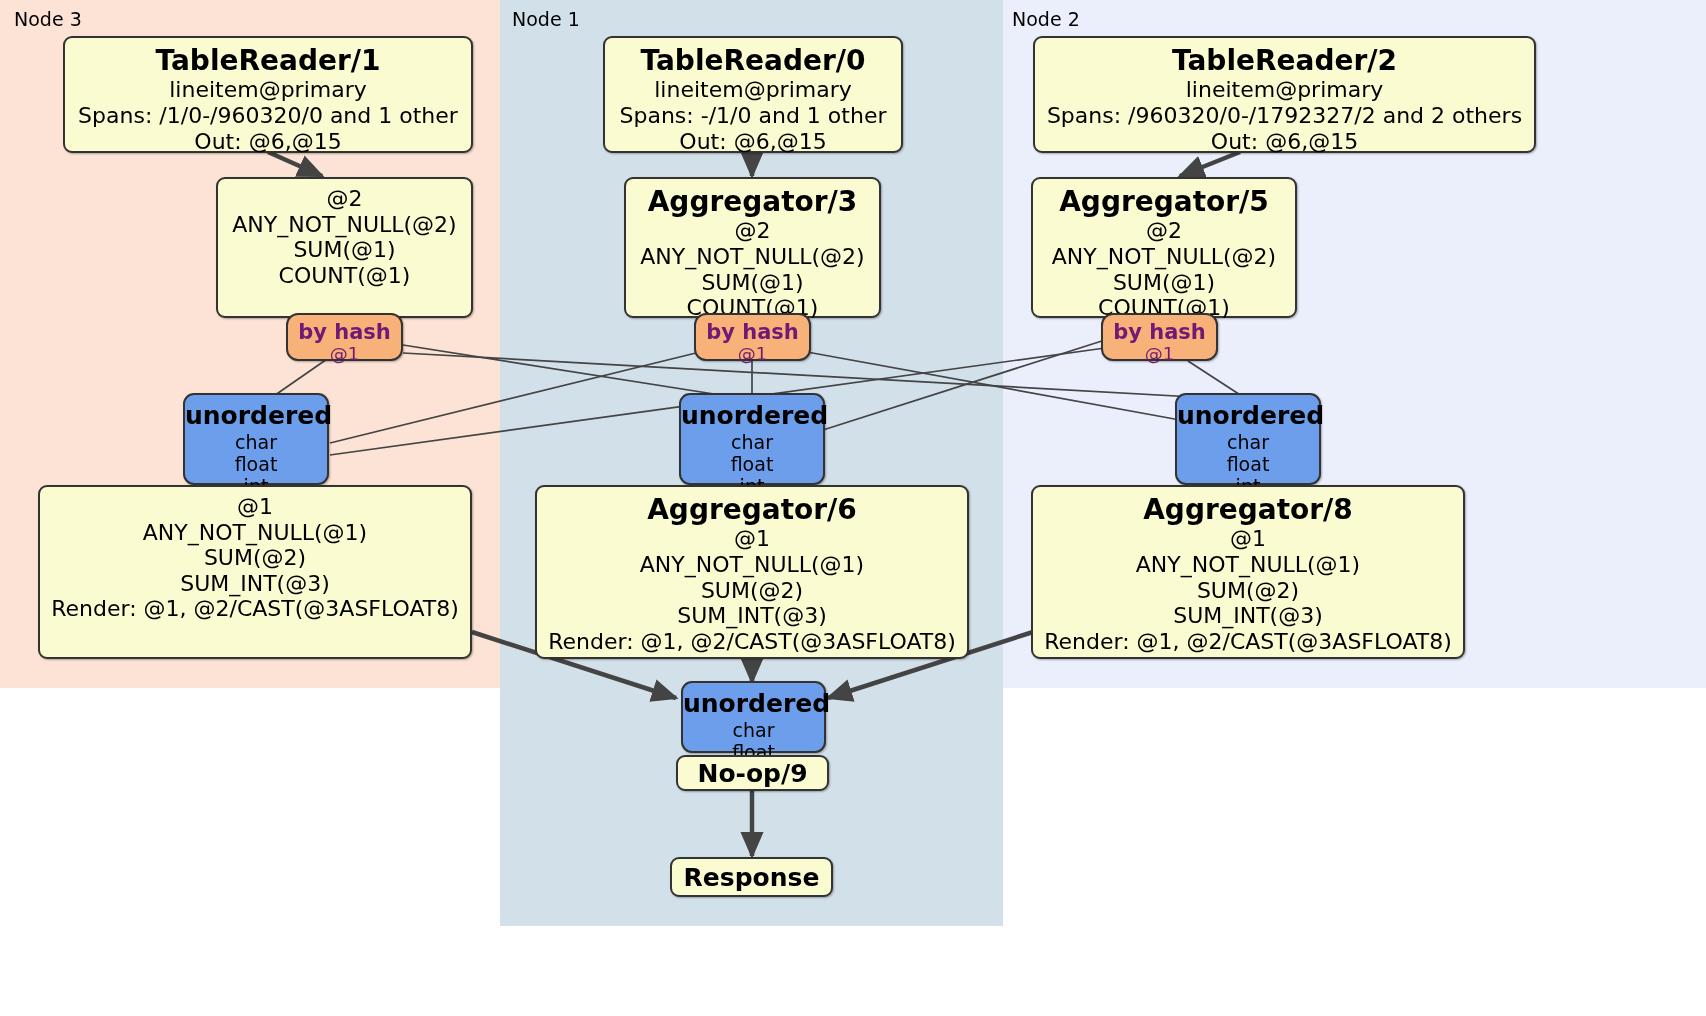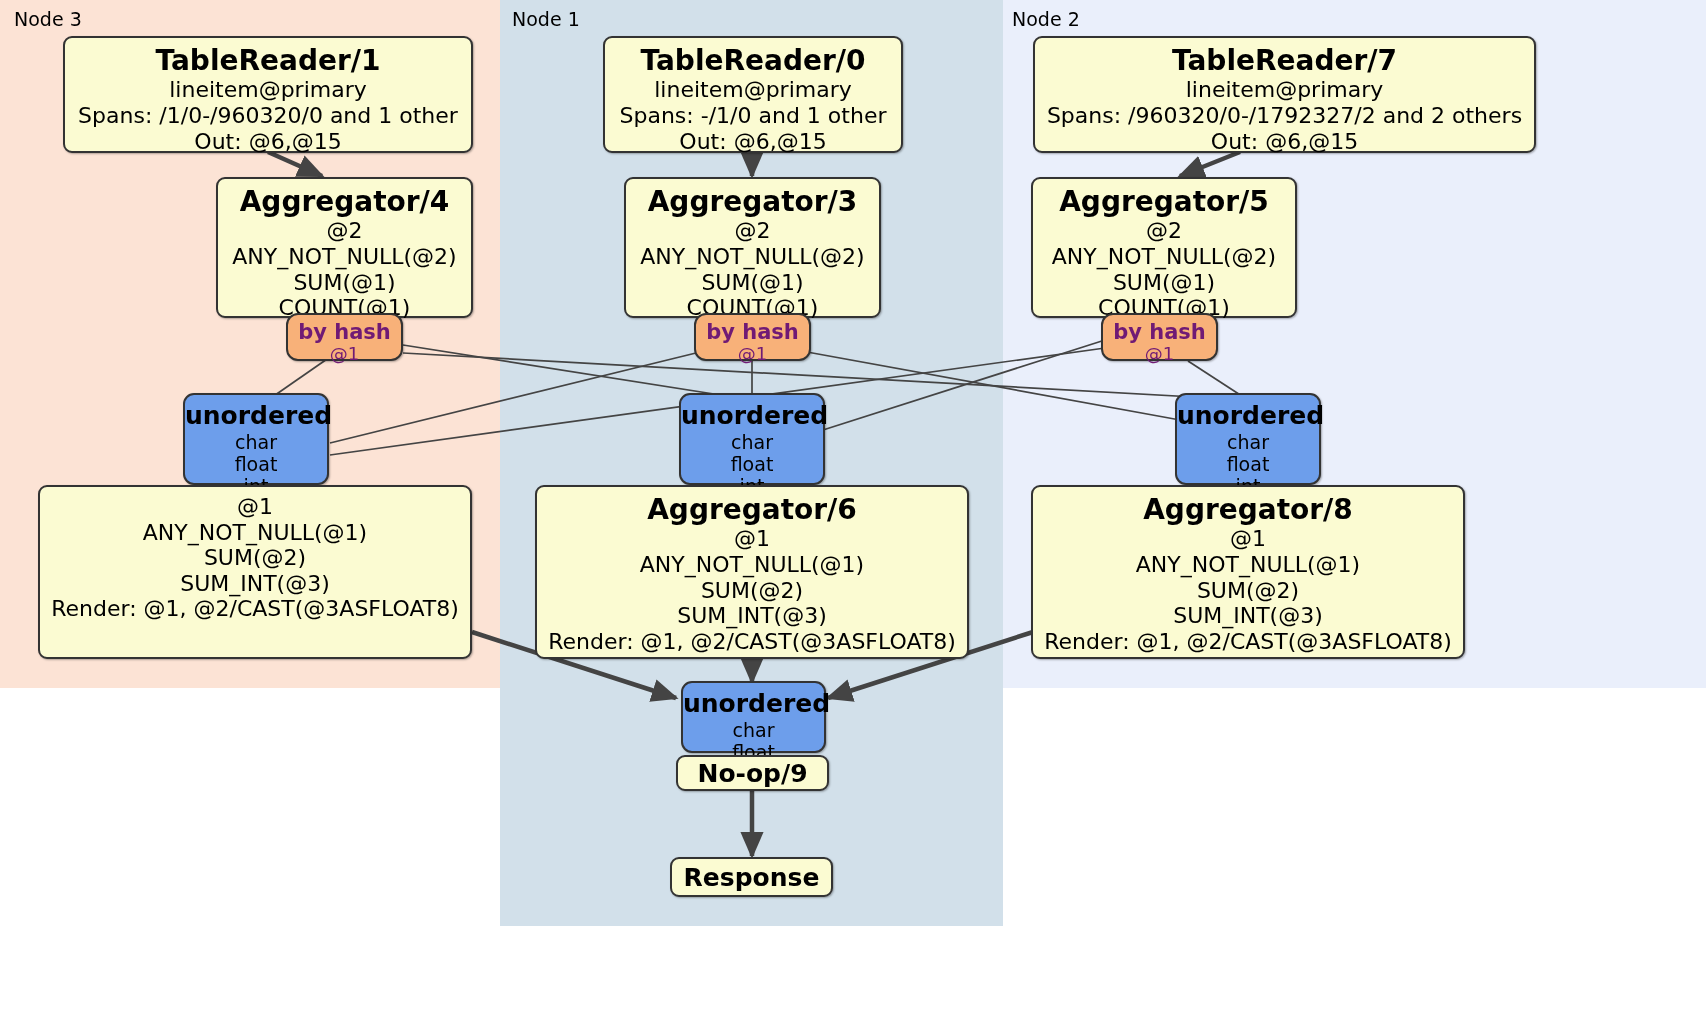--- a/index.html
+++ b/index.html
@@ -199,28 +199,27 @@
   </div>
 
   <div class="proc" style="left:603px; top:36px; width:300px; height:117px;">
     <div class="title">TableReader/0</div>
     <div class="line">lineitem@primary</div>
     <div class="line">Spans: -/1/0 and 1 other</div>
     <div class="line">Out: @6,@15</div>
   </div>
 
   <div class="proc" style="left:1033px; top:36px; width:503px; height:117px;">
-    <div class="title">TableReader/7</div>
+    <div class="title">TableReader/2</div>
     <div class="line">lineitem@primary</div>
     <div class="line">Spans: /960320/0-/1792327/2 and 2 others</div>
     <div class="line">Out: @6,@15</div>
   </div>
 
   <div class="proc" style="left:216px; top:177px; width:257px; height:141px;">
-    <div class="title">Aggregator/4</div>
     <div class="line">@2</div>
     <div class="line">ANY_NOT_NULL(@2)</div>
     <div class="line">SUM(@1)</div>
     <div class="line">COUNT(@1)</div>
   </div>
 
   <div class="proc" style="left:624px; top:177px; width:257px; height:141px;">
     <div class="title">Aggregator/3</div>
     <div class="line">@2</div>
     <div class="line">ANY_NOT_NULL(@2)</div>

